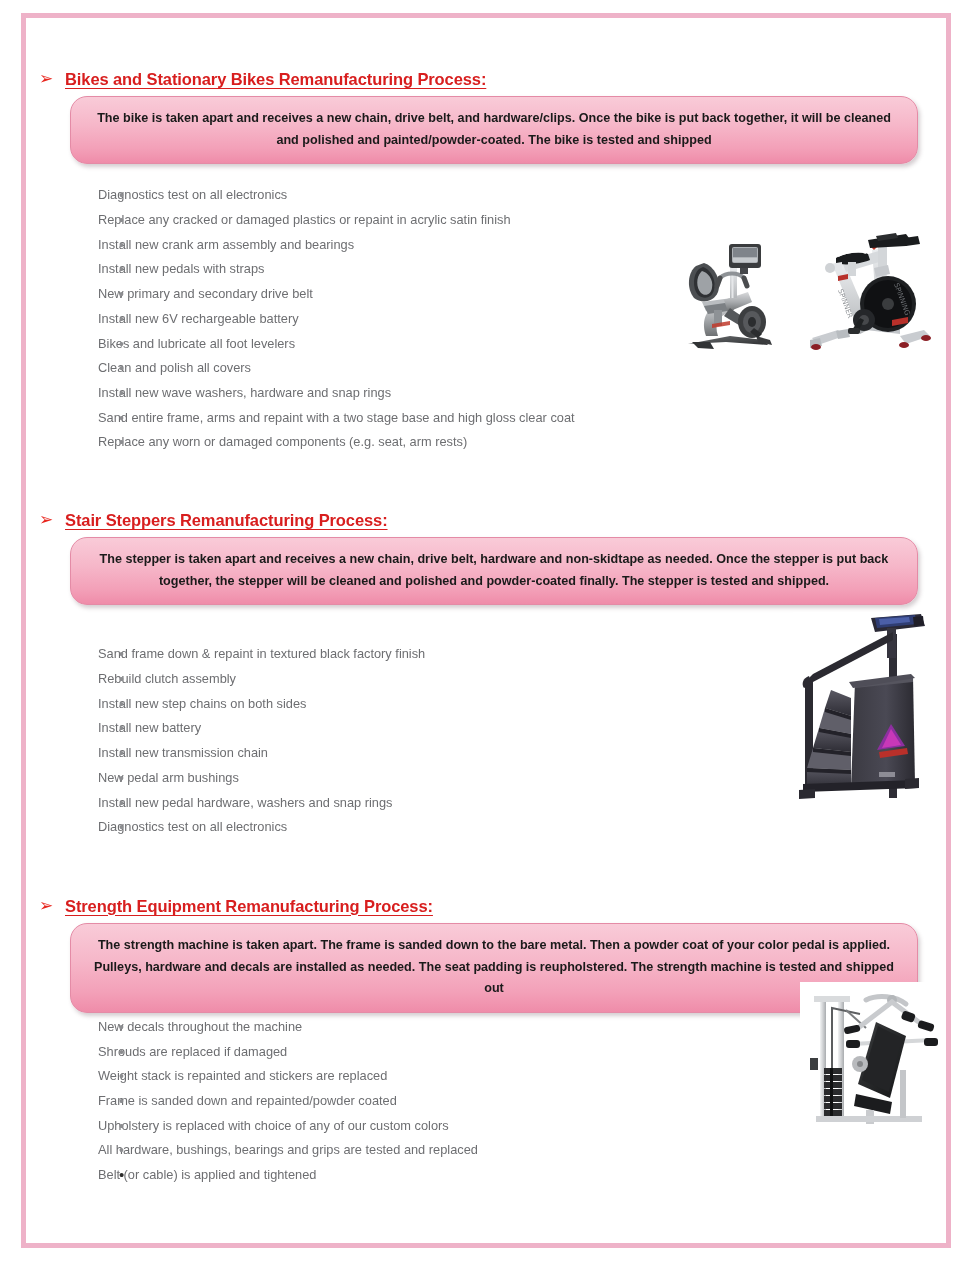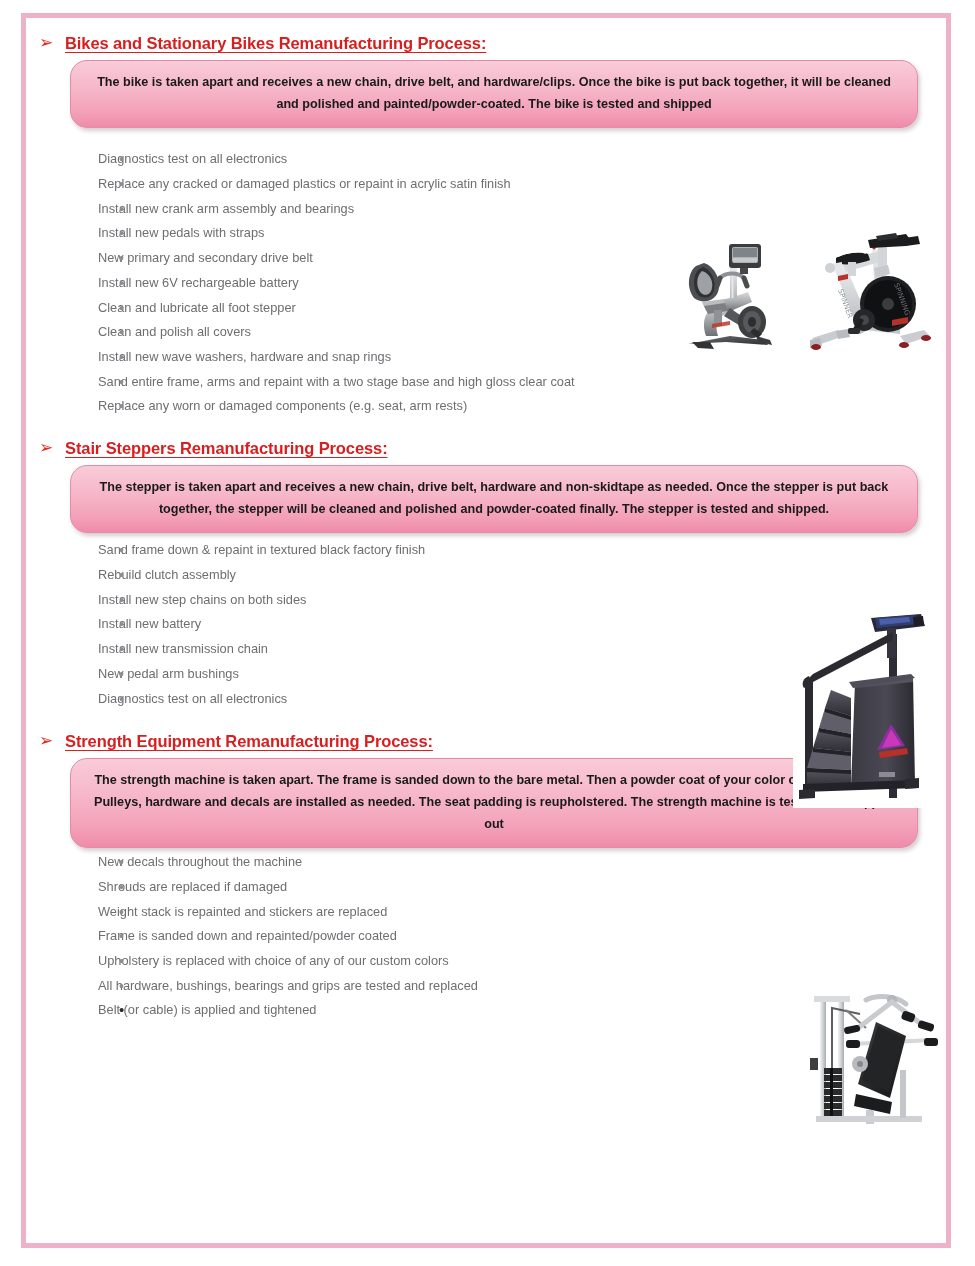--- a/index.html
+++ b/index.html
@@ -52,20 +52,21 @@
     transform: translateY(-1px);
   }
   .heading-text {
     color: #d81e1e;
     font-size: 16.5px;
     font-weight: bold;
     text-decoration: underline;
     text-underline-offset: 3px;
     letter-spacing: -0.1px;
     white-space: nowrap;
+    margin-top: 36px;
   }
 
   
   .callout-wrap {
     padding: 7px 28px 0 44px;
   }
   .callout {
     position: relative;
     border: 1.5px solid #e48ba6;
     border-radius: 17px;
@@ -132,54 +133,55 @@
       <div class="callout-wrap">
         <div class="callout">The bike is taken apart and receives a new chain, drive belt, and hardware/clips. Once the bike is put back together, it will be cleaned and polished and painted/powder-coated. The bike is tested and shipped</div>
       </div>
       <ul class="bullet-list" style="margin-top:19px;">
         <li>Diagnostics test on all electronics</li>
         <li>Replace any cracked or damaged plastics or repaint in acrylic satin finish</li>
         <li>Install new crank arm assembly and bearings</li>
         <li>Install new pedals with straps</li>
         <li>New primary and secondary drive belt</li>
         <li>Install new 6V rechargeable battery</li>
-        <li>Clean and lubricate all foot stepper</li>
+        <li>Bikes and lubricate all foot levelers</li>
         <li>Clean and polish all covers</li>
         <li>Install new wave washers, hardware and snap rings</li>
         <li>Sand entire frame, arms and repaint with a two stage base and high gloss clear coat</li>
         <li>Replace any worn or damaged components (e.g. seat, arm rests)</li>
       </ul>
     </div>
 
     <div class="section" style="padding-top:20px;">
       <div class="heading-row">
         <span class="heading-arrow">➢</span>
         <span class="heading-text">Stair Steppers Remanufacturing Process:</span>
       </div>
       <div class="callout-wrap">
         <div class="callout">The stepper is taken apart and receives a new chain, drive belt, hardware and non-skidtape as needed. Once the stepper is put back together, the stepper will be cleaned and polished and powder-coated finally. The stepper is tested and shipped.</div>
       </div>
-      <ul class="bullet-list" style="margin-top:5px;">
+      <ul class="bullet-list" style="margin-top:37px;">
         <li>Sand frame down &amp; repaint in textured black factory finish</li>
         <li>Rebuild clutch assembly</li>
         <li>Install new step chains on both sides</li>
         <li>Install new battery</li>
         <li>Install new transmission chain</li>
         <li>New pedal arm bushings</li>
+        <li>Install new pedal hardware, washers and snap rings</li>
         <li>Diagnostics test on all electronics</li>
       </ul>
     </div>
 
     <div class="section" style="padding-top:21px;">
       <div class="heading-row">
         <span class="heading-arrow">➢</span>
         <span class="heading-text">Strength Equipment Remanufacturing Process:</span>
       </div>
       <div class="callout-wrap">
-        <div class="callout">The strength machine is taken apart. The frame is sanded down to the bare metal. Then a powder coat of your color choice is applied. Pulleys, hardware and decals are installed as needed. The seat padding is reupholstered. The strength machine is tested and shipped out</div>
+        <div class="callout">The strength machine is taken apart. The frame is sanded down to the bare metal. Then a powder coat of your color pedal is applied. Pulleys, hardware and decals are installed as needed. The seat padding is reupholstered. The strength machine is tested and shipped out</div>
       </div>
       <ul class="bullet-list" style="margin-top:2px;">
         <li>New decals throughout the machine</li>
         <li>Shrouds are replaced if damaged</li>
         <li>Weight stack is repainted and stickers are replaced</li>
         <li>Frame is sanded down and repainted/powder coated</li>
         <li>Upholstery is replaced with choice of any of our custom colors</li>
         <li>All hardware, bushings, bearings and grips are tested and replaced</li>
         <li class="dark-marker">Belt (or cable) is applied and tightened</li>
       </ul>

